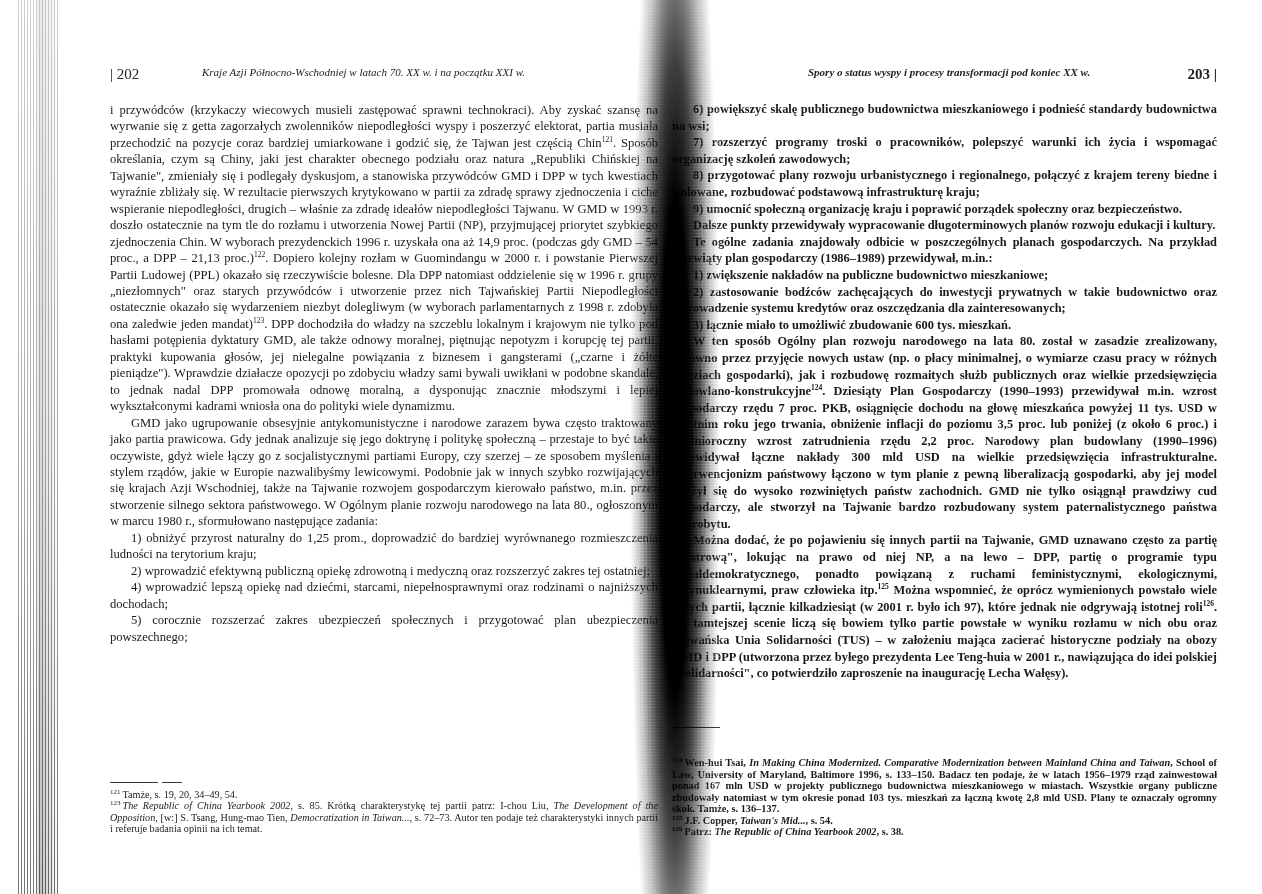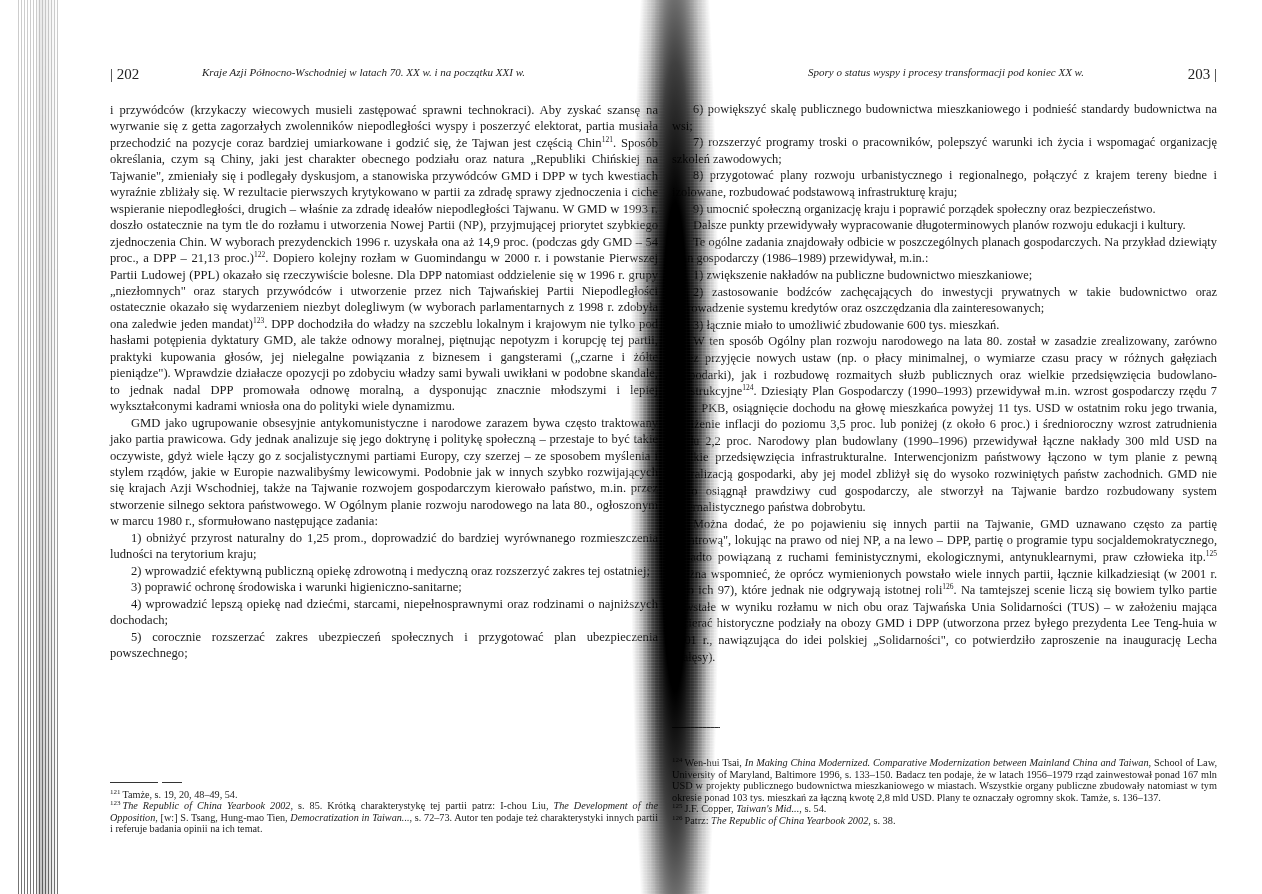--- a/index.html
+++ b/index.html
@@ -22,21 +22,21 @@
   }
   .gutter::after {
     content:""; position:absolute; inset:0;
     background: repeating-linear-gradient(0deg, rgba(255,255,255,0.25) 0 1px, rgba(255,255,255,0) 1px 3px),
                 repeating-linear-gradient(90deg, rgba(255,255,255,0.18) 0 1px, rgba(255,255,255,0) 1px 4px);
     -webkit-mask-image: linear-gradient(90deg, #000 0%, transparent 40%, transparent 60%, #000 100%);
     mask-image: linear-gradient(90deg, #000 0%, transparent 40%, transparent 60%, #000 100%);
   }
   .page { position:absolute; top:0; height:894px; }
   .page-left { left:110px; width:548px; }
-  .page-right { left:672px; width:545px; }
+  .page-right { left:672px; width:545px;font-weight:bold; }
 
   .running-head {
     position:absolute; top:66px; left:0; right:0; height:16px;
     font-size:11px; font-style:italic; color:#222;
   }
   .folio { position:absolute; font-style:normal; font-size:15px; top:0; }
   .page-left .folio { left:0; }
   .page-left .head-title { position:absolute; left:92px; top:0; }
   .page-right .folio { right:0;text-align:right; }
   .page-right .head-title { position:absolute; left:136px; top:0; }
@@ -70,28 +70,27 @@
 <div class="page page-left">
   <div class="running-head">
     <span class="folio">| 202</span>
     <span class="head-title">Kraje Azji Północno-Wschodniej w latach 70. XX w. i na początku XXI w.</span>
   </div>
   <div class="body-text">
       <p class="para noindent"><span>i przywódców (krzykaczy wiecowych musieli zastępować sprawni technokraci). Aby zyskać szansę na wyrwanie się z getta zagorzałych zwolenników niepodległości wyspy i poszerzyć elektorat, partia musiała przechodzić na pozycje coraz bardziej umiarkowane i godzić się, że Tajwan jest częścią Chin</span><sup>121</sup><span>. Sposób określania, czym są Chiny, jaki jest charakter obecnego podziału oraz natura „Republiki Chińskiej na Tajwanie", zmieniały się i podlegały dyskusjom, a stanowiska przywódców GMD i DPP w tych kwestiach wyraźnie zbliżały się. W rezultacie pierwszych krytykowano w partii za zdradę sprawy zjednoczenia i ciche wspieranie niepodległości, drugich – właśnie za zdradę ideałów niepodległości Tajwanu. W GMD w 1993 r. doszło ostatecznie na tym tle do rozłamu i utworzenia Nowej Partii (NP), przyjmującej priorytet szybkiego zjednoczenia Chin. W wyborach prezydenckich 1996 r. uzyskała ona aż 14,9 proc. (podczas gdy GMD – 54 proc., a DPP – 21,13 proc.)</span><sup>122</sup><span>. Dopiero kolejny rozłam w Guomindangu w 2000 r. i powstanie Pierwszej Partii Ludowej (PPL) okazało się rzeczywiście bolesne. Dla DPP natomiast oddzielenie się w 1996 r. grupy „niezłomnych" oraz starych przywódców i utworzenie przez nich Tajwańskiej Partii Niepodległości ostatecznie okazało się wydarzeniem niezbyt dolegliwym (w wyborach parlamentarnych z 1998 r. zdobyła ona zaledwie jeden mandat)</span><sup>123</sup><span>. DPP dochodziła do władzy na szczeblu lokalnym i krajowym nie tylko pod hasłami potępienia dyktatury GMD, ale także odnowy moralnej, piętnując nepotyzm i korupcję tej partii, praktyki kupowania głosów, jej nielegalne powiązania z biznesem i gangsterami („czarne i żółte pieniądze"). Wprawdzie działacze opozycji po zdobyciu władzy sami bywali uwikłani w podobne skandale, to jednak nadal DPP promowała odnowę moralną, a dysponując znacznie młodszymi i lepiej wykształconymi kadrami wniosła ona do polityki wiele dynamizmu.</span></p>
       <p class="para"><span>GMD jako ugrupowanie obsesyjnie antykomunistyczne i narodowe zarazem bywa często traktowany jako partia prawicowa. Gdy jednak analizuje się jego doktrynę i politykę społeczną – przestaje to być takie oczywiste, gdyż wiele łączy go z socjalistycznymi partiami Europy, czy szerzej – ze sposobem myślenia i stylem rządów, jakie w Europie nazwalibyśmy lewicowymi. Podobnie jak w innych szybko rozwijających się krajach Azji Wschodniej, także na Tajwanie rozwojem gospodarczym kierowało państwo, m.in. przez stworzenie silnego sektora państwowego. W Ogólnym planie rozwoju narodowego na lata 80., ogłoszonym w marcu 1980 r., sformułowano następujące zadania:</span></p>
       <p class="para"><span>1) obniżyć przyrost naturalny do 1,25 prom., doprowadzić do bardziej wyrównanego rozmieszczenia ludności na terytorium kraju;</span></p>
       <p class="para"><span>2) wprowadzić efektywną publiczną opiekę zdrowotną i medyczną oraz rozszerzyć zakres tej ostatniej;</span></p>
-      <p class="para"><span>3) poprawić ochronę środowiska i warunki higieniczno-sanitarne;</span></p>
       <p class="para"><span>4) wprowadzić lepszą opiekę nad dziećmi, starcami, niepełnosprawnymi oraz rodzinami o najniższych dochodach;</span></p>
       <p class="para"><span>5) corocznie rozszerzać zakres ubezpieczeń społecznych i przygotować plan ubezpieczenia powszechnego;</span></p>
     </div>
   <div class="fn-rule"></div>
   <div class="fn-rule fn-rule2"></div>
   <div class="footnotes">
-      <p class="fn"><span class="num">121</span><span>Tamże, s. 19, 20, 48–49, 54.</span></p>
+      <p class="fn"><span class="num">121</span><span>Tamże, s. 19, 20, 34–49, 54.</span></p>
       <p class="fn"><span class="num">123</span><i>The Republic of China Yearbook 2002</i><span>, s. 85. Krótką charakterystykę tej partii patrz: I-chou Liu, </span><i>The Development of the Opposition</i><span>, [w:] S. Tsang, Hung-mao Tien, </span><i>Democratization in Taiwan...</i><span>, s. 72–73. Autor ten podaje też charakterystyki innych partii i referuje badania opinii na ich temat.</span></p>
     </div>
 </div>
 
 <div class="page page-right">
   <div class="running-head">
     <span class="head-title">Spory o status wyspy i procesy transformacji pod koniec XX w.</span>
     <span class="folio">203 |</span>
   </div>
   <div class="body-text">

